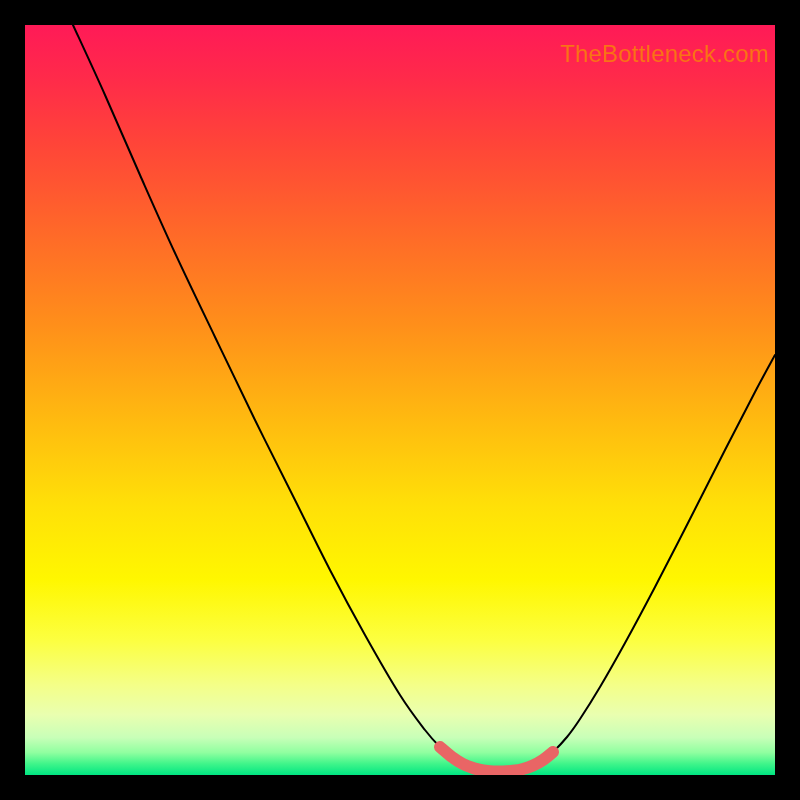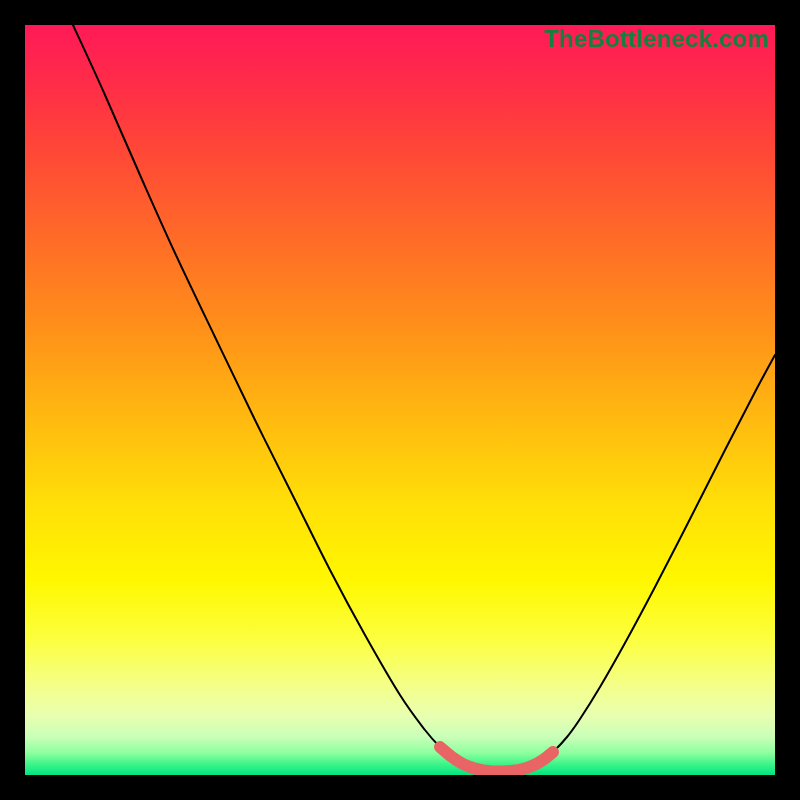--- a/index.html
+++ b/index.html
@@ -14,25 +14,25 @@
   .plot-area {
     position: absolute;
     left: 25px;
     top: 25px;
     width: 750px;
     height: 750px;
     overflow: hidden;
   }
   .watermark {
     position: absolute;
-    top: 0;
+    top: 15px;
     right: 6px;
     font-size: 24px;
-    font-weight: bold;
-    color: #15803d;
+    font-weight: normal;
+    color: #f97316;
     letter-spacing: 0.2px;
     z-index: 10;
   }
   .gradient {
     position: absolute;
     inset: 0;
     background: linear-gradient(to bottom,
       #ff1a57 0%,
       #ff2a4a 7%,
       #ff4538 16%,

